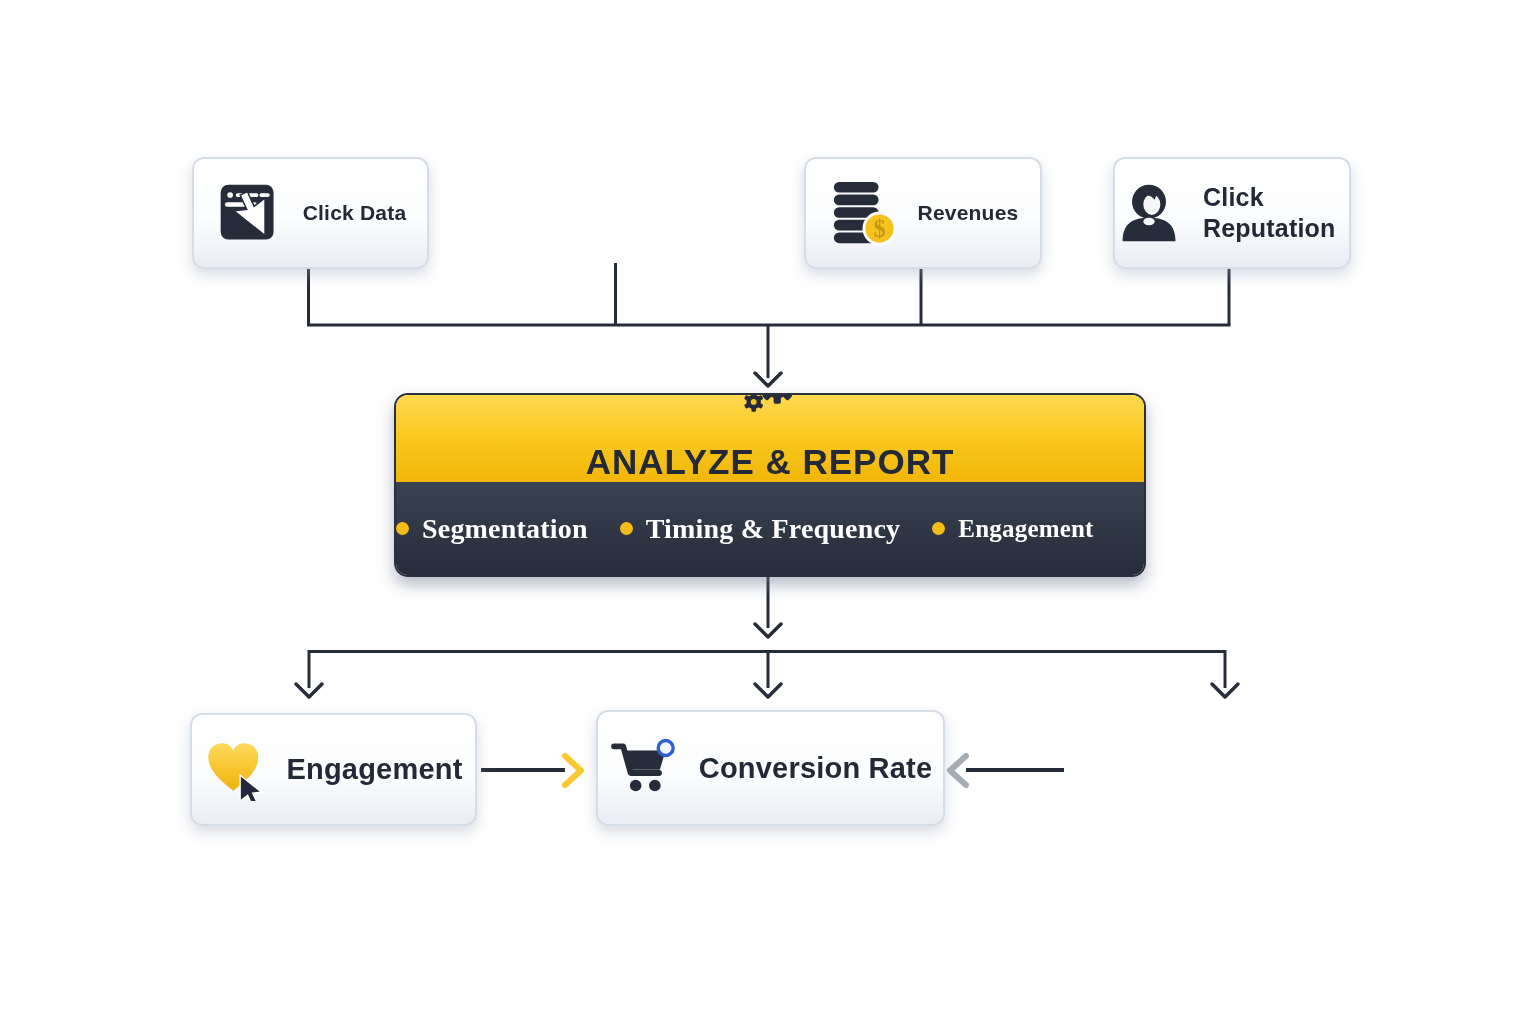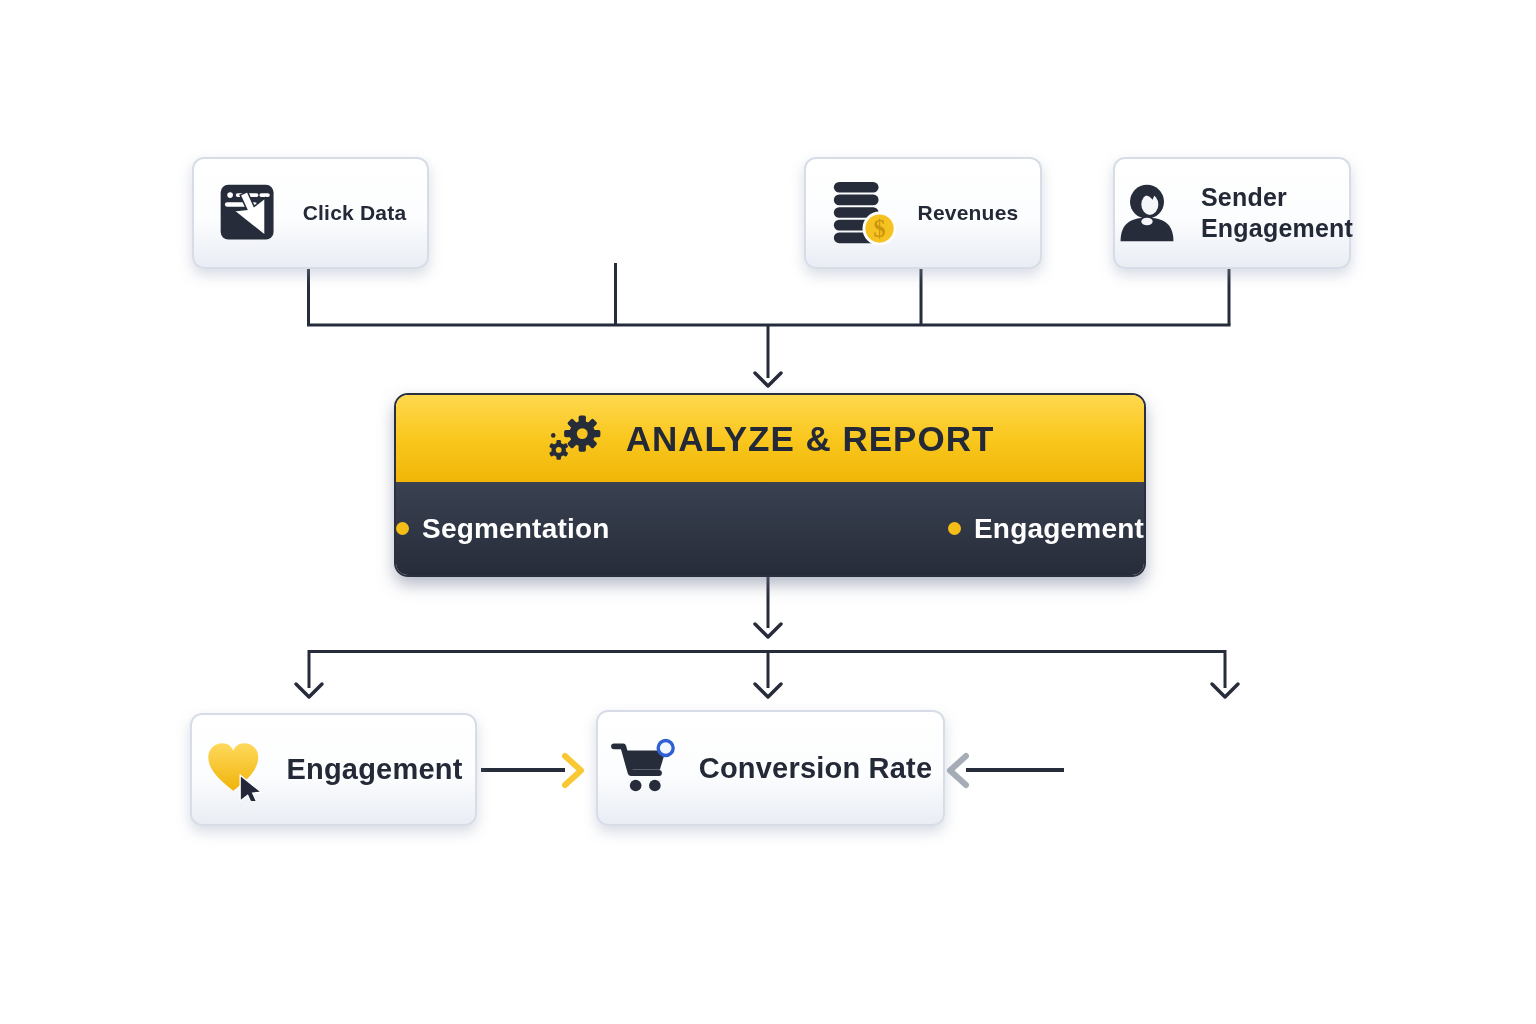--- a/index.html
+++ b/index.html
@@ -18,27 +18,29 @@
   .node-label.two-line{font-size:25px;line-height:1.25;text-align:left;max-width:150px;}
   .out-label{font-size:29px;}
   .icon{flex:0 0 auto;display:block;}
   
   .process{
     position:absolute;left:394px;top:393px;width:748px;height:180px;z-index:2;
     border-radius:14px;overflow:hidden;border:2px solid #2a3040;
     box-shadow:0 8px 16px rgba(110,120,145,.5);
   }
   .process-top{
-    height:87px;display:flex;align-items:center;justify-content:center;gap:22px;
+    height:87px;display:flex;align-items:center;justify-content:flex-end;gap:22px;
     background:linear-gradient(180deg,#ffd84e 0%,#f9c71e 50%,#f1b607 100%);
+    flex-direction:column;
   }
   .process-title{font-size:35px;font-weight:bold;color:#232936;letter-spacing:1px;}
   .process-bottom{
-    height:93px;display:flex;align-items:center;justify-content:space-between;gap:32px;
+    height:93px;display:flex;align-items:center;justify-content:flex-start;gap:32px;
     background:linear-gradient(180deg,#3a4150 0%,#262c3a 100%);
+    font-family:Liberation Serif, serif;
   }
   .bullet{display:flex;align-items:center;gap:13px;}
   .bullet-dot{width:13px;height:13px;border-radius:50%;background:#f5bd18;}
   .bullet-label{color:#ffffff;font-weight:bold;font-size:28px;letter-spacing:.2px;}
   .bullet:nth-child(3) .bullet-label{font-size:25px;}
 </style>
 </head>
 <body>
 
 <div class="canvas">
@@ -98,21 +100,21 @@
   </div>
 
   <div class="node" style="left:1113px;top:157px;width:234px;height:108px;">
     <svg class="icon" width="68" height="68" viewBox="0 0 72 72">
       <circle cx="36" cy="24" r="18" fill="#262c3a"></circle>
       <path d="M8 66 C8 46 20 41 36 41 C52 41 64 46 64 66 Z" fill="#262c3a"></path>
       <ellipse cx="39" cy="27" rx="9" ry="11" fill="#f4f6f9"></ellipse>
       <path d="M22 14 Q32 6 46 11 L42 22 Q36 14 26 20 Z" fill="#262c3a"></path>
       <ellipse cx="36" cy="45" rx="6" ry="4" fill="#f4f6f9"></ellipse>
     </svg>
-    <span class="node-label two-line">Sender Engagement</span>
+    <span class="node-label two-line">Click Reputation</span>
   </div>
 
   <div class="process">
     <div class="process-top">
       <svg class="icon" width="58" height="58" viewBox="0 0 64 64">
         <g fill="#262c3a">
           <rect x="36" y="6" width="8" height="40" rx="2" transform="rotate(0 40 26)"></rect>
           <rect x="36" y="6" width="8" height="40" rx="2" transform="rotate(45 40 26)"></rect>
           <rect x="36" y="6" width="8" height="40" rx="2" transform="rotate(90 40 26)"></rect>
           <rect x="36" y="6" width="8" height="40" rx="2" transform="rotate(135 40 26)"></rect>
@@ -127,20 +129,24 @@
           <circle cx="8" cy="28" r="2.5"></circle>
         </g>
         <circle cx="14" cy="44" r="3.2" fill="#f9c41d"></circle>
       </svg>
       <span class="process-title">ANALYZE &amp; REPORT</span>
     </div>
     <div class="process-bottom">
       <span class="bullet">
         <span class="bullet-dot"></span>
         <span class="bullet-label">Segmentation</span>
+      </span>
+      <span class="bullet">
+        <span class="bullet-dot"></span>
+        <span class="bullet-label">Timing &amp; Frequency</span>
       </span>
       <span class="bullet">
         <span class="bullet-dot"></span>
         <span class="bullet-label">Engagement</span>
       </span>
     </div>
   </div>
 
   <div class="node" style="left:190px;top:713px;width:283px;height:109px;">
     <svg class="icon" width="62" height="62" viewBox="0 0 72 72">

